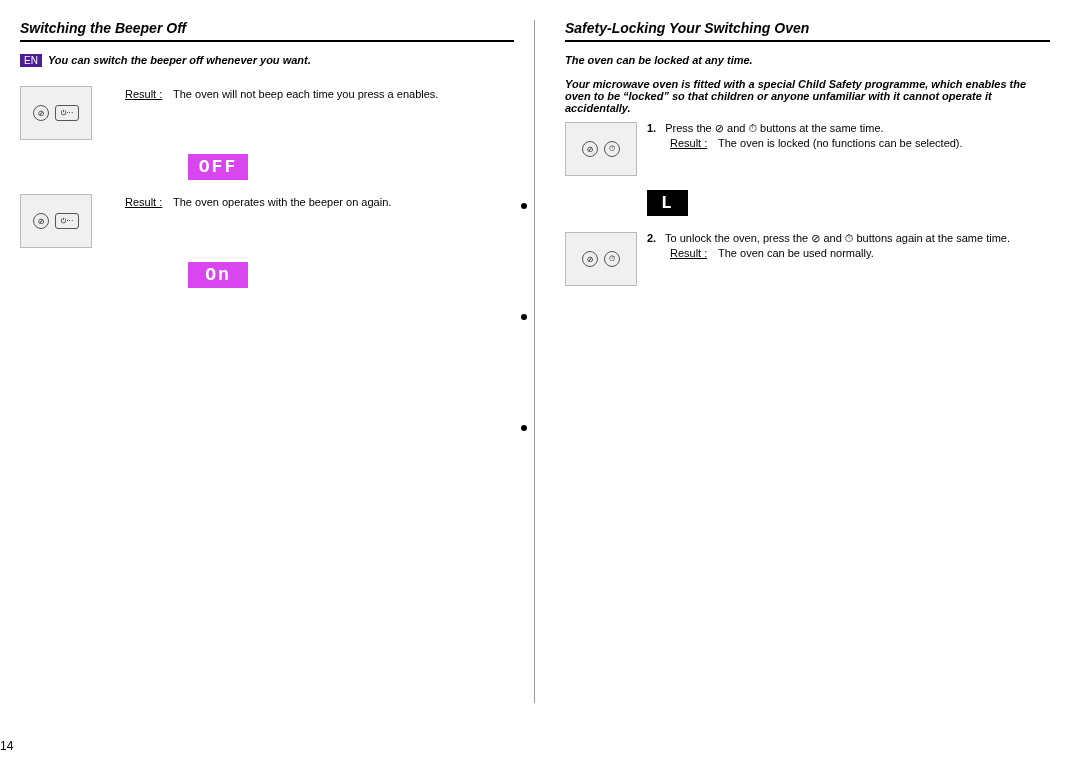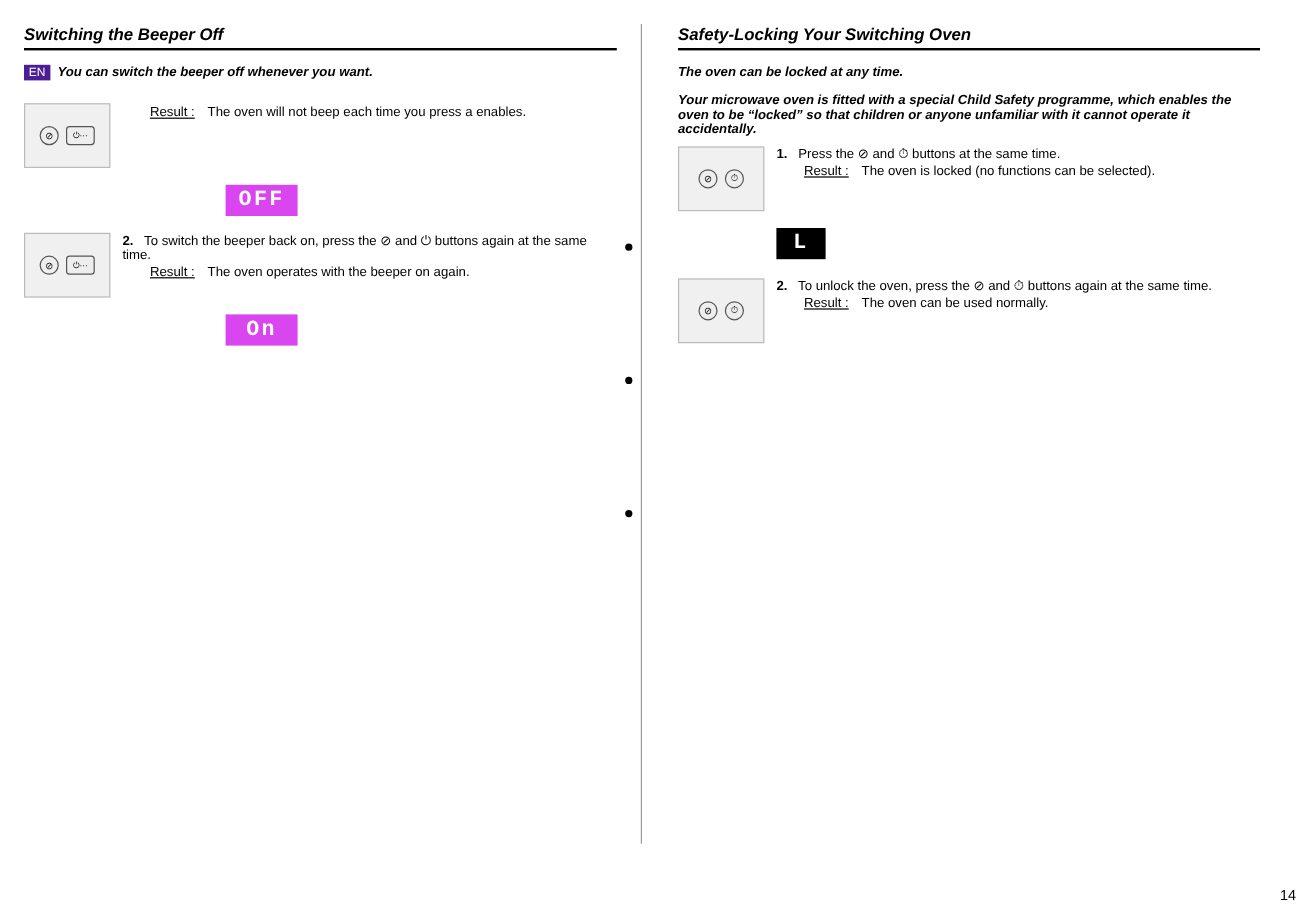--- a/index.html
+++ b/index.html
@@ -128,21 +128,21 @@
     }
     .result-line {
       display: flex;
       margin-top: 2px;
       margin-left: 23px;
     }
     .result-key {
       min-width: 48px;
     }
     .page-footer {
-      text-align: right;
+      text-align: left;
       padding: 6px 0 10px 0;
       font-size: 12px;
     }
     .dot {
       width: 6px;
       height: 6px;
       background: #000;
       border-radius: 50%;
     }
     .oven-row {
@@ -182,24 +182,20 @@
     </div>
 
     <div class="step-inner">
       <div style="width:72px; height:54px; border:1px solid #bbb; background:#f0f0f0; flex-shrink:0; margin-right:10px; display:flex; align-items:center; justify-content:center;">
         <div class="oven-row">
           <div class="oven-btn" style="font-size:8px;">⊘</div>
           <div class="oven-btn-rect" style="font-size:7px;">⏻···</div>
         </div>
       </div>
       <div class="step-content">
-        <div>
-          <span class="step-num-circle">2.</span>
-          <span>To switch the beeper back on, press the ⊘ and ⏻ buttons again at the same time.</span>
-        </div>
         <div class="result-line">
           <span class="result-key"><span class="result-label">Result :</span></span>
           <span>The oven operates with the beeper on again.</span>
         </div>
       </div>
     </div>
     <div style="margin-left:82px; margin-bottom:10px;">
       <span class="display-screen">On</span>
     </div>
   </div>

